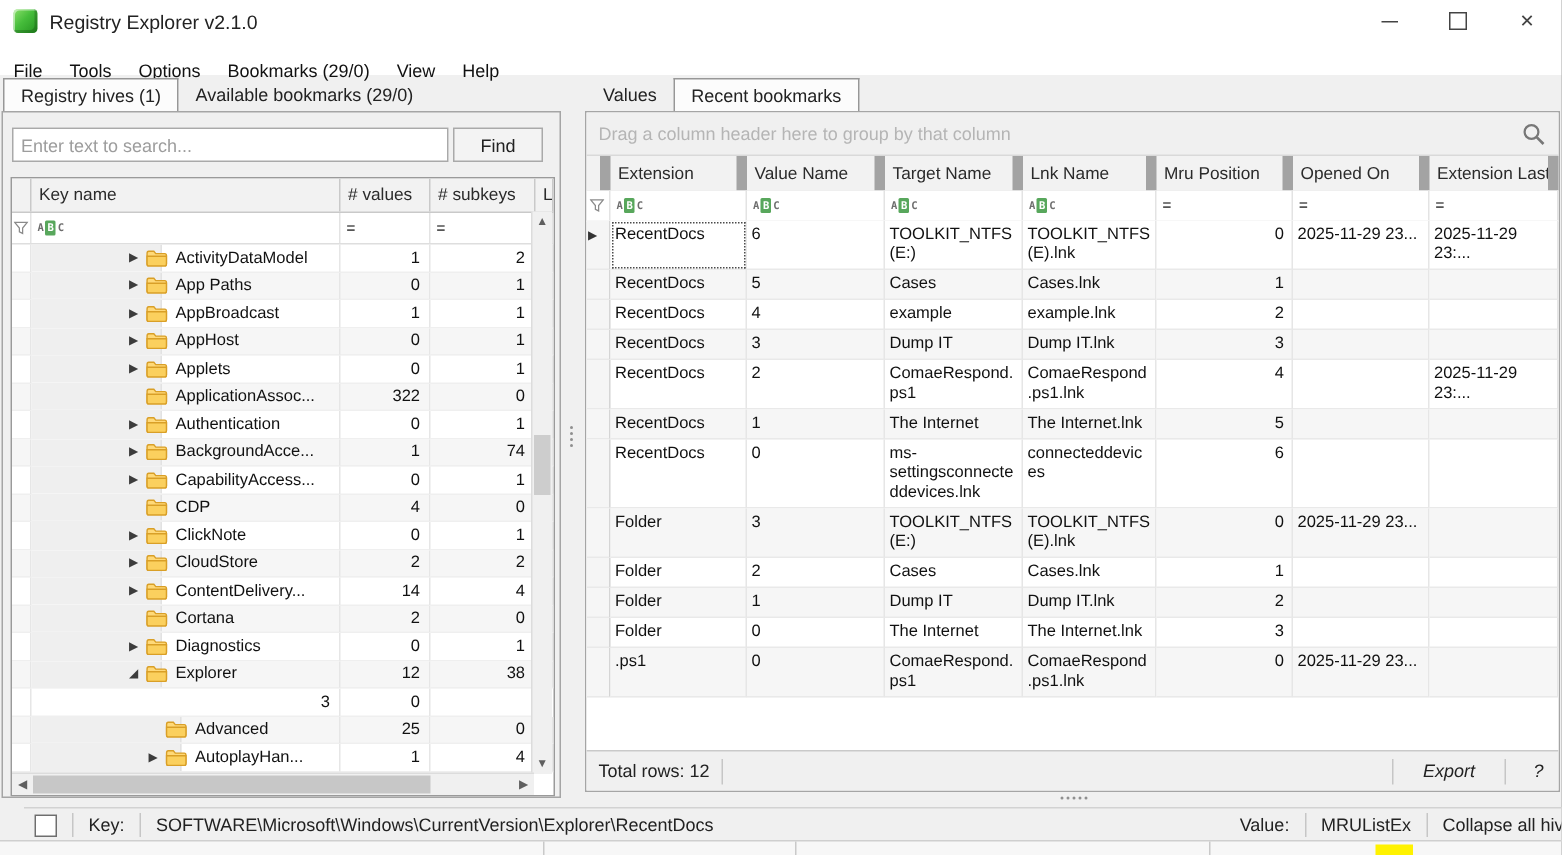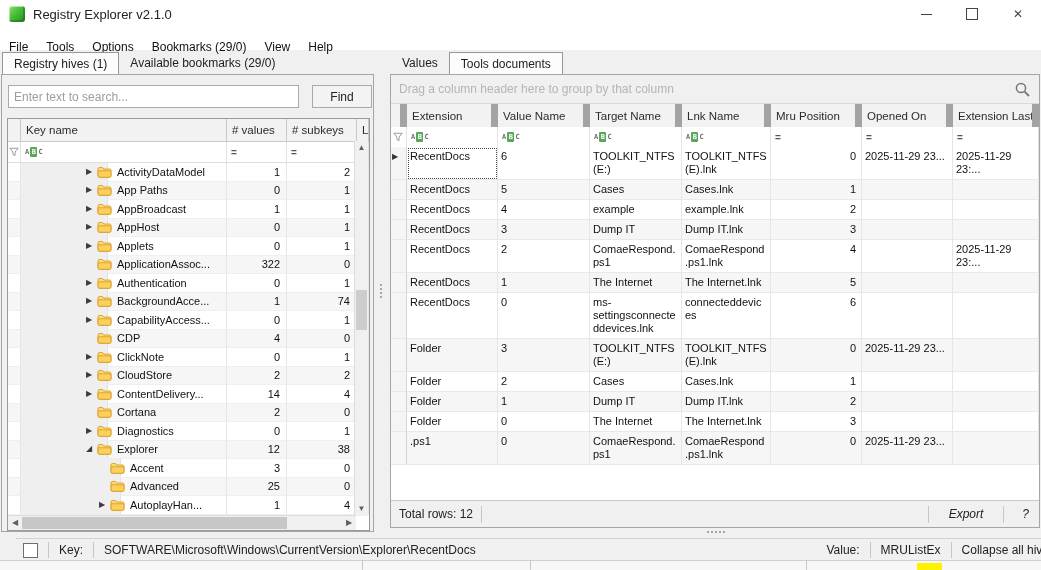--- a/index.html
+++ b/index.html
@@ -21,21 +21,21 @@
   .menubar span{padding:0 9px;margin-top:16px;}
   
   .tabs{position:absolute;top:52px;height:23px;display:flex;font-size:12px;}
   .tab{padding:0 11px;height:22px;line-height:22px;color:#222;background:transparent;}
   .tab.sel{background:#fcfcfc;border:1px solid #979797;border-bottom:none;height:23px;}
   
   .lbox{position:absolute;left:1px;top:74px;width:373px;height:458px;background:#f0f0f0;border:1px solid #a5a5a5;box-sizing:border-box;}
   .searchrow{position:absolute;left:6px;top:10px;display:flex;}
   .searchrow input{width:279px;height:21px;border:1px solid #a9a9a9;padding:0 5px;font:12px "Liberation Sans",sans-serif;color:#7f1d1d;background:#fff;}
   .searchrow input::placeholder{color:#9d9d9d;}
-  .findbtn{width:60px;height:23px;margin-left:13px;border:1px solid #a9a9a9;background:#f3f3f3;font-size:12px;color:#222;
+  .findbtn{width:60px;height:23px;margin-left:3px;border:1px solid #a9a9a9;background:#f3f3f3;font-size:12px;color:#222;
            display:flex;align-items:center;justify-content:center;box-sizing:border-box;}
   
   .tree{position:absolute;left:5px;top:43px;width:363px;height:413px;background:#fff;border:1px solid #9a9a9a;box-sizing:border-box;overflow:hidden;}
   .tgrid{display:grid;grid-template-columns:13px 206px 60px 70px 1fr;}
   .thead{height:22px;background:#f2f2f2;border-bottom:1px solid #c9c9c9;font-size:11.5px;color:#2b2b2b;}
   .thead>div{border-right:1px solid #c9c9c9;display:flex;align-items:center;padding-left:5px;overflow:hidden;white-space:nowrap;}
   .tfilter{height:20px;background:#fff;border-bottom:1px solid #dedede;}
   .tfilter>div{border-right:1px solid #e3e3e3;display:flex;align-items:center;padding-left:4px;overflow:hidden;}
   .trows{position:relative;}
   .trow{height:18.5px;font-size:11px;}
@@ -131,21 +131,21 @@
     <span>Help</span>
   </div>
 
   <div class="tabs" style="left:2px;">
     <div class="tab sel">Registry hives (1)</div>
     <div class="tab">Available bookmarks (29/0)</div>
   </div>
 
   <div class="tabs" style="left:391px;">
     <div class="tab">Values</div>
-    <div class="tab sel">Tools documents</div>
+    <div class="tab sel">Recent bookmarks</div>
   </div>
 
   <div class="lbox">
     <div class="searchrow">
       <input placeholder="Enter text to search..." style="">
       <div class="findbtn">Find</div>
     </div>
     <div class="tree">
       <div class="tgrid thead">
         <div style="padding-left:0;"></div>
@@ -459,32 +459,20 @@
                 </svg>
               </span>
               <span class="tlab">Explorer</span>
             </div>
             <div class="tnum">12</div>
             <div class="tnum">38</div>
             <div class="tlas"></div>
           </div>
           <div class="tgrid trow">
             <div class="tind"></div>
-            <div class="tkey">
-              <span class="band" style="width: 99px;"></span>
-              <span class="tsp" style="width: 78px;"></span>
-              <span class="texp"></span>
-              <span class="tfold">
-                <svg width="15" height="12" viewBox="0 0 16 13">
-                  <path d="M1 3.2c0-.9.5-1.6 1.2-1.6h3.7l1.4 1.7h6.5c.7 0 1.2.7 1.2 1.5v5.8c0 .9-.5 1.6-1.2 1.6H2.2c-.7 0-1.2-.7-1.2-1.6z" fill="#FFD978" stroke="#d99f27"></path>
-                  <path d="M1 5.2h14v5.4c0 .9-.5 1.6-1.2 1.6H2.2c-.7 0-1.2-.7-1.2-1.6z" fill="#fbd05e" stroke="#d99f27"></path>
-                </svg>
-              </span>
-              <span class="tlab">Accent</span>
-            </div>
             <div class="tnum">3</div>
             <div class="tnum">0</div>
             <div class="tlas"></div>
           </div>
           <div class="tgrid trow alt">
             <div class="tind"></div>
             <div class="tkey">
               <span class="band" style="width: 99px;"></span>
               <span class="tsp" style="width: 78px;"></span>
               <span class="texp"></span>

